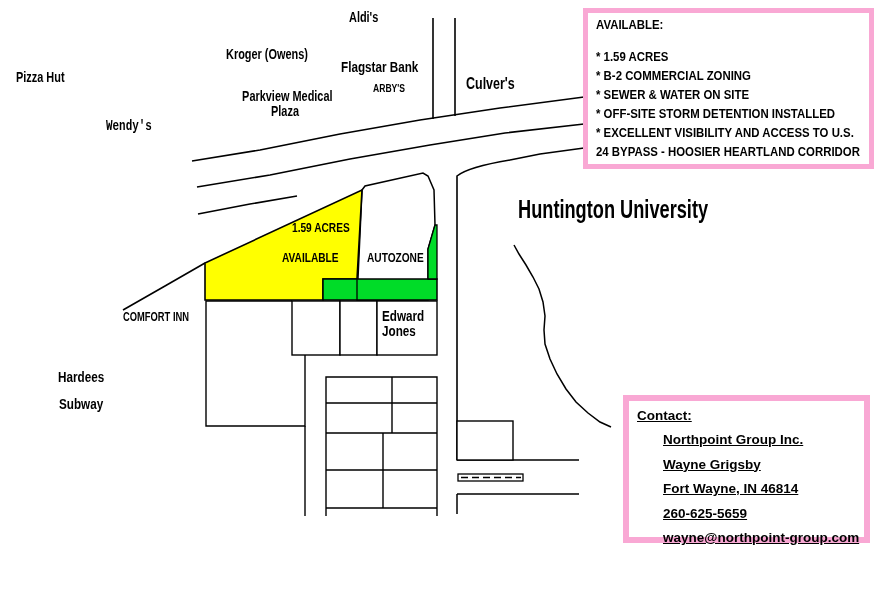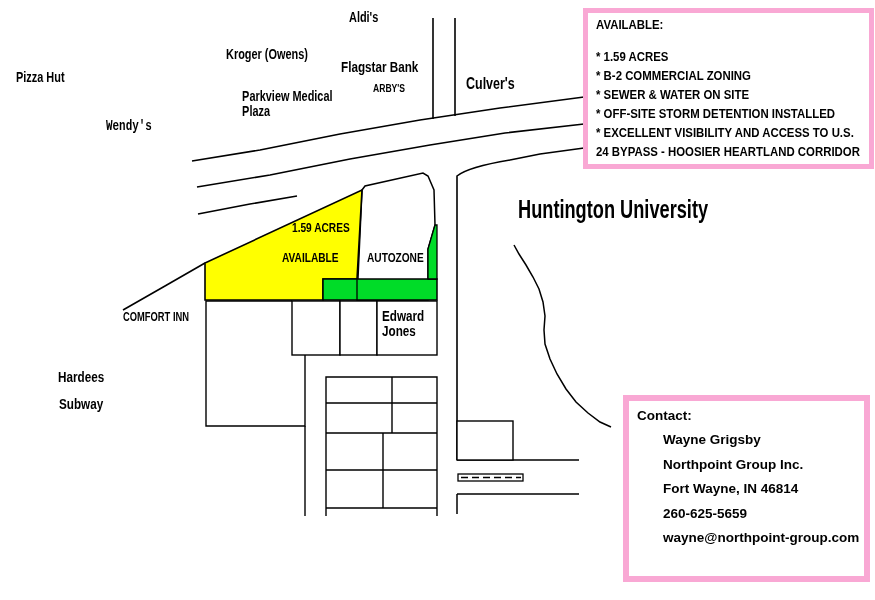--- a/index.html
+++ b/index.html
@@ -8,43 +8,43 @@
     font-family:"Liberation Sans",sans-serif;color:#000;
   }
   .stage svg{position:absolute;left:0;top:0;}
   
   .lbl{position:absolute;font-weight:bold;white-space:nowrap;line-height:1.04;}
   .lbl .cond{display:inline-block;transform:scaleX(0.78);transform-origin:0 0;}
   .lbl .condc{display:block;transform:scaleX(0.78);transform-origin:50% 0;}
   .lbl-pizza-hut{left:16px;top:70px;font-size:14px;}
   .lbl-wendys{left:106px;top:119px;font-size:14px;font-family:Liberation Mono, monospace;}
   .lbl-kroger{left:226px;top:47px;font-size:14px;}
-  .lbl-parkview{left:230px;top:89px;font-size:14px;width:110px;text-align:left;}
+  .lbl-parkview{left:230px;top:89px;font-size:14px;width:110px;text-align:center;}
   .lbl-aldis{left:349px;top:10px;font-size:14px;}
   .lbl-flagstar{left:341px;top:59px;font-size:15px;}
   .lbl-arbys{left:373px;top:83px;font-size:11px;}
   .lbl-culvers{left:466px;top:76px;font-size:16px;}
   .lbl-huntington{left:483px;top:196px;font-size:26px;margin-left:35px;}
   .lbl-huntington .cond{transform:scaleX(0.70);}
   .lbl-acres{left:292px;top:221px;font-size:13px;}
   .lbl-available{left:282px;top:251px;font-size:13px;}
   .lbl-autozone{left:367px;top:227px;font-size:13px;margin-top:24px;}
   .lbl-comfort-inn{left:123px;top:311px;font-size:12px;}
   .lbl-edward-jones{left:382px;top:308px;font-size:15px;line-height:15px;}
   .lbl-hardees{left:58px;top:369px;font-size:15px;}
   .lbl-subway{left:59px;top:396px;font-size:15px;}
   
   .info-box{position:absolute;box-sizing:border-box;background:#fff;border:5px solid #f9a8d4;
     font-weight:bold;}
   .available-box{left:583px;top:8px;width:291px;height:161px;padding:3px 0 0 8px;font-size:12px;}
   .available-box .inner{transform:scaleX(0.95);transform-origin:0 0;}
   .available-box .heading{line-height:19px;margin-bottom:13px;white-space:nowrap;}
   .available-box .line{line-height:19px;white-space:nowrap;}
-  .contact-box{left:623px;top:395px;width:247px;height:187px;border-width:6px;
-    padding:4px 0 12px 8px;font-size:13.5px;}
+  .contact-box{left:623px;top:395px;width:247px;height:148px;border-width:6px;
+    padding:4px 0 12px 8px;font-size:13.5px;text-decoration:underline;}
   .contact-box .heading{line-height:21px;margin-bottom:2px;white-space:nowrap;}
   .contact-box .line{line-height:24.5px;padding-left:26px;white-space:nowrap;}
 </style>
 </head>
 <body>
 
 <div class="stage">
 
   <svg width="875" height="600" viewBox="0 0 875 600">
 
@@ -117,20 +117,20 @@
       <div class="line">* B-2 COMMERCIAL ZONING</div>
       <div class="line">* SEWER &amp; WATER ON SITE</div>
       <div class="line">* OFF-SITE STORM DETENTION INSTALLED</div>
       <div class="line">* EXCELLENT VISIBILITY AND ACCESS TO U.S.</div>
       <div class="line">24 BYPASS - HOOSIER HEARTLAND CORRIDOR</div>
     </div>
   </div>
 
   <div class="info-box contact-box">
     <div class="heading">Contact:</div>
+    <div class="line">Northpoint Group Inc.</div>
     <div class="line">Wayne Grigsby</div>
-    <div class="line">Northpoint Group Inc.</div>
     <div class="line">Fort Wayne, IN  46814</div>
     <div class="line">260-625-5659</div>
     <div class="line">wayne@northpoint-group.com</div>
   </div>
 
 </div>
 
 </body></html>

